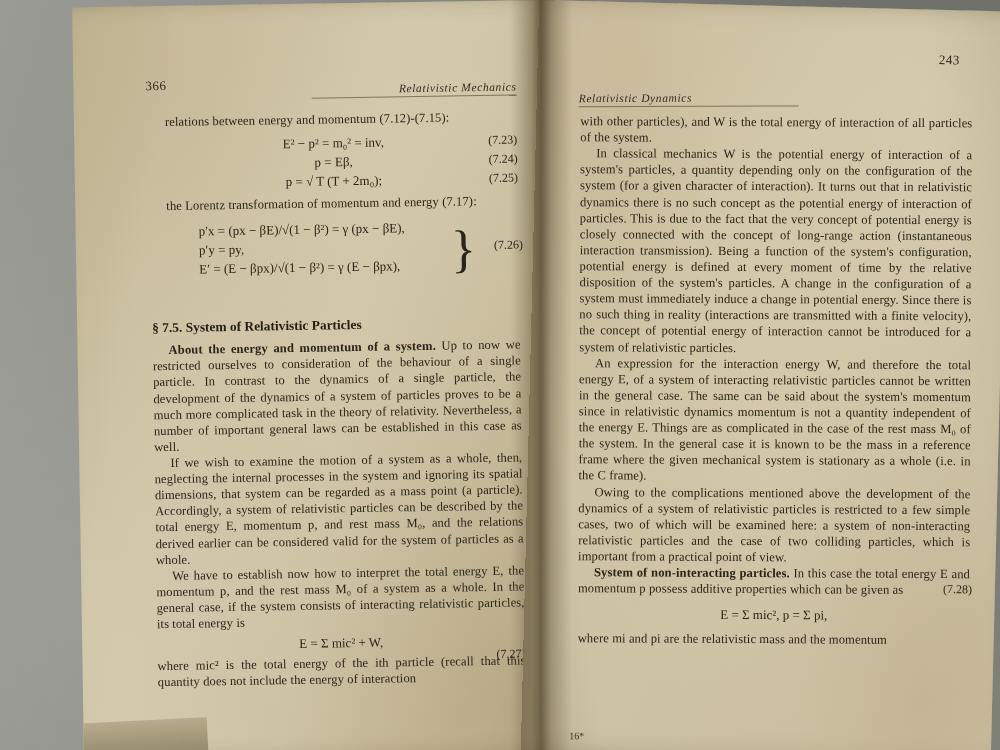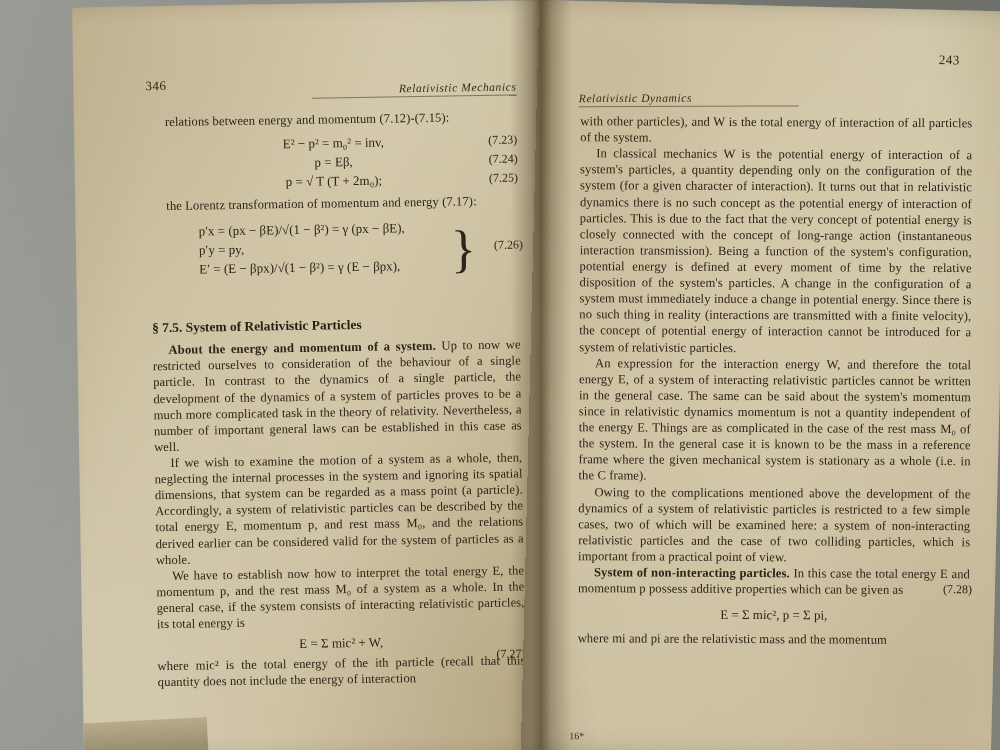--- a/index.html
+++ b/index.html
@@ -175,21 +175,21 @@
 
 <div class="scene">
   <div class="surface-shade"></div>
 
   <div class="book">
 
     <div class="page page-left">
       <div class="page-aging"></div>
       <div class="page-edge"></div>
 
-      <div class="folio" style="left:72px; top:72px;">346</div>
+      <div class="folio" style="left:72px; top:72px;">366</div>
 
       <div class="running-head" style="left:238px; top:80px; width:205px; text-align:right;">Relativistic Mechanics</div>
 
       <div class="text-col" style="left:75px; top:108px; width:368px;">
 
         <p class="body">relations between energy and momentum (7.12)-(7.15):</p>
 
         <div class="eq" style="margin-top:8px;">
           <span>E² − p² = m₀² = inv,</span>
           <span class="num">(7.23)</span>

